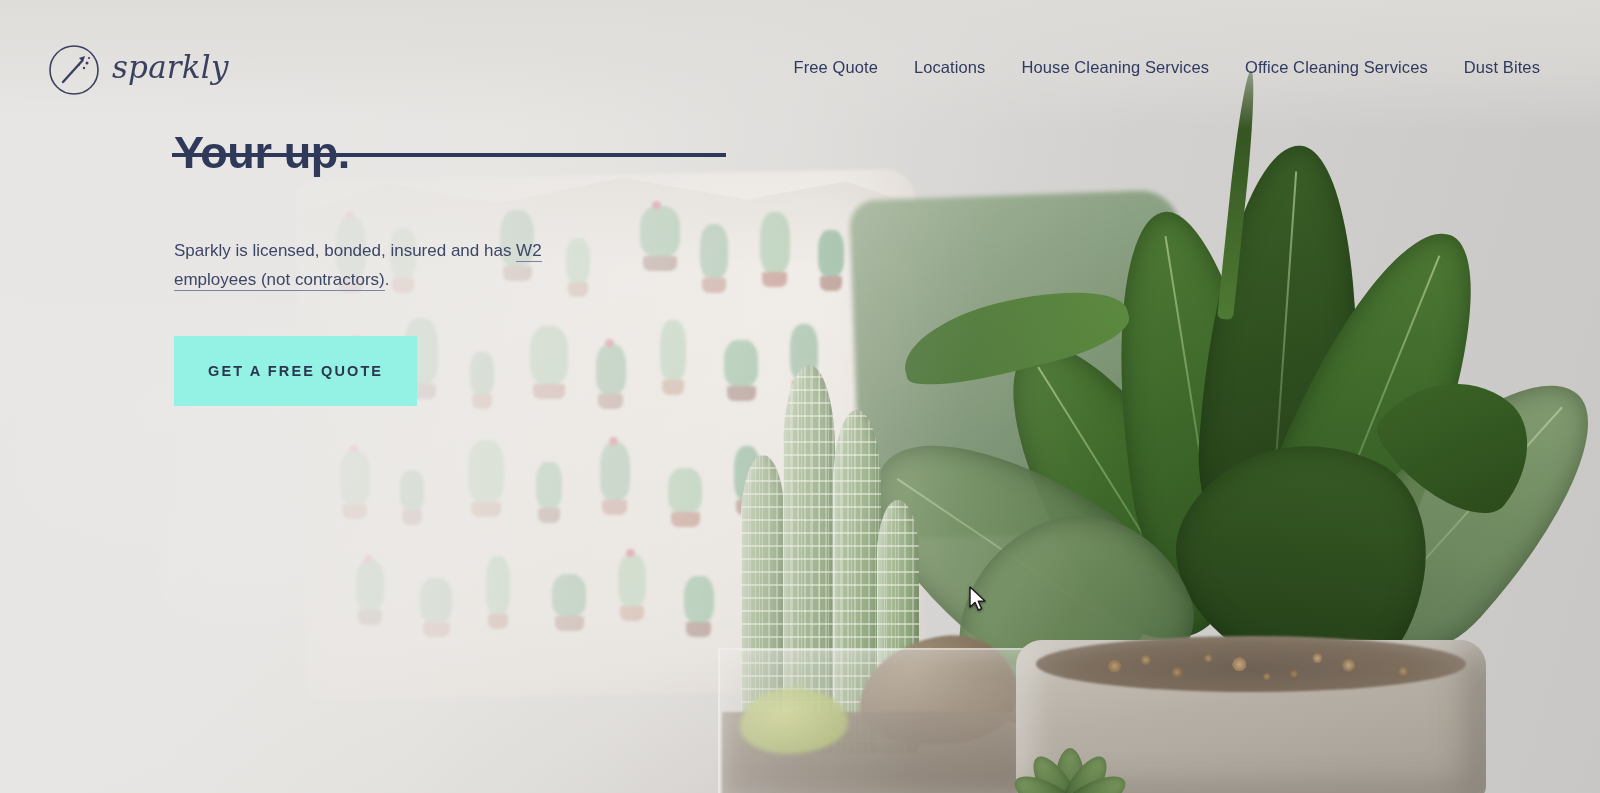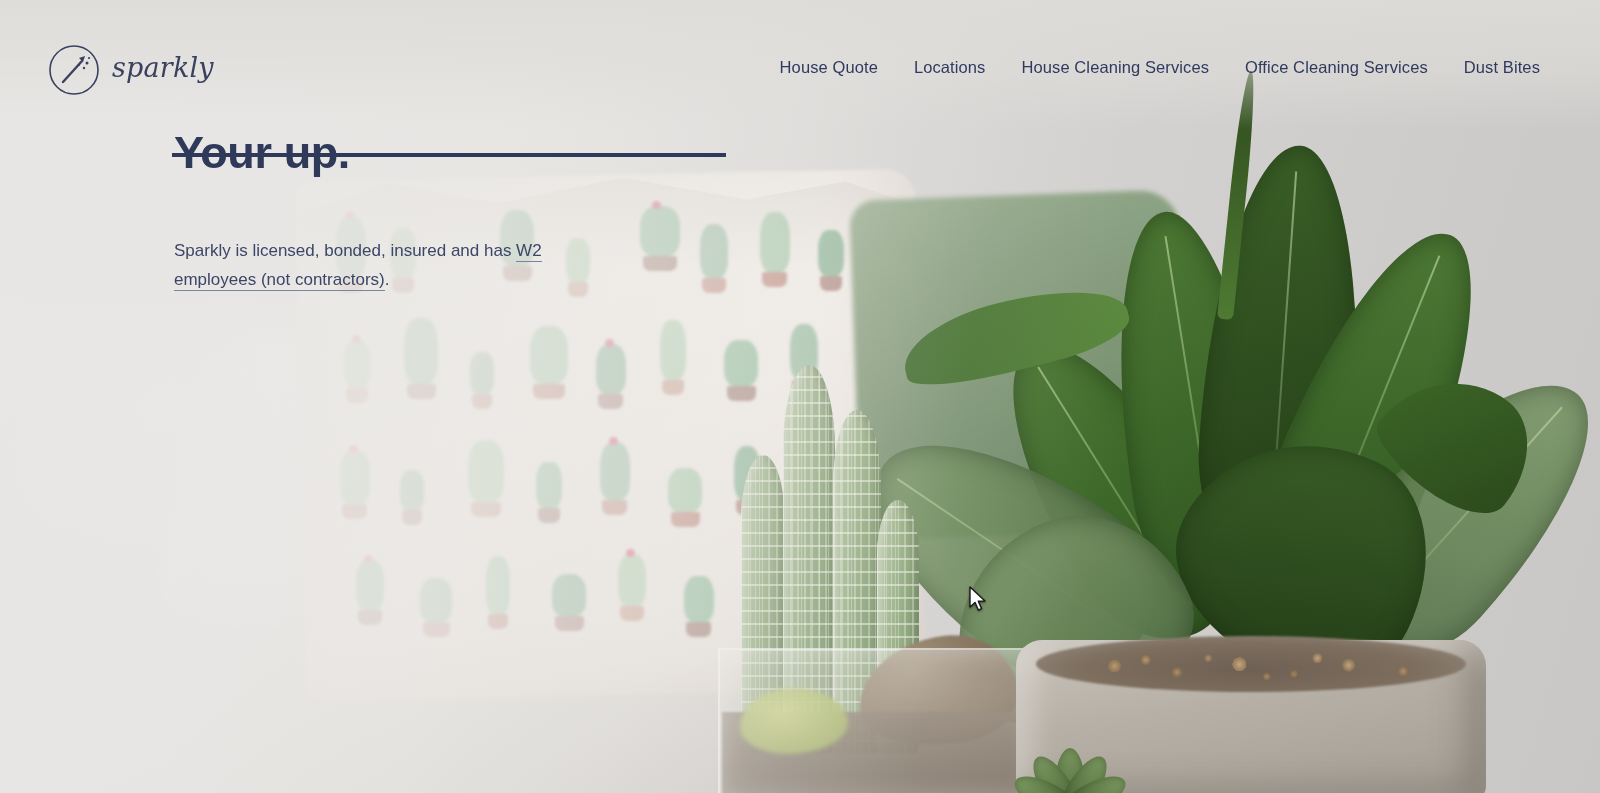--- a/index.html
+++ b/index.html
@@ -232,21 +232,21 @@
     position: absolute; left: 48px; top: 44px;
     display: flex; align-items: center; gap: 12px;
     text-decoration: none;
   }
   .brand-mark {
     width: 52px; height: 52px; flex: 0 0 52px;
   }
   .brand-name {
     font-family: "DejaVu Serif", serif;
     font-style: italic;
-    font-size: 27px;
+    font-size: 31px;
     font-weight: 400;
     letter-spacing: .2px;
     color: #3a4160;
     line-height: 1;
     padding-bottom: 5px;
   }
 
   .nav {
     position: absolute; right: 42px; top: 58px;
     display: flex; align-items: center; gap: 0;
@@ -580,38 +580,39 @@
           <circle cx="39" cy="19" r="1.5" fill="#3a4160"></circle>
           <circle cx="36" cy="24" r="1.2" fill="#3a4160"></circle>
           <circle cx="41" cy="14" r="1.1" fill="#3a4160"></circle>
           <circle cx="31" cy="21" r="1" fill="#3a4160"></circle>
         </svg>
       </span>
       <span class="brand-name">sparkly</span>
     </a>
 
     <nav class="nav">
-      <a class="nav-link" href="#">House Quote</a>
+      <a class="nav-link" href="#">Free Quote</a>
       <a class="nav-link" href="#">Locations</a>
       <a class="nav-link" href="#">House Cleaning Services</a>
       <a class="nav-link" href="#">Office Cleaning Services</a>
       <a class="nav-link" href="#">Dust Bites</a>
     </nav>
   </header>
 
   <section class="hero">
 
 
     <h1 class="headline">
       <span class="struck">Your up.</span>
     </h1>
 
     <div class="lede">
       <p><span>Sparkly is licensed, bonded, insured and has </span><a class="ul-link" href="#">W2 employees (not contractors)</a><span>.</span></p>
     </div>
 
+    <a class="cta" href="#">GET A FREE QUOTE</a>
   </section>
 
   <svg class="cursor" id="mouse-cursor" width="20" height="28" viewBox="0 0 20 28" style="left: 968px; top: 586px;">
     <path d="M2 1 L2 21 L7 16.4 L10.4 24 L13.6 22.6 L10.3 15.2 L17 15 Z" fill="#ffffff" stroke="#1a1a1a" stroke-width="1.4" stroke-linejoin="round"></path>
   </svg>
 
 </div>
 
 </body></html>

